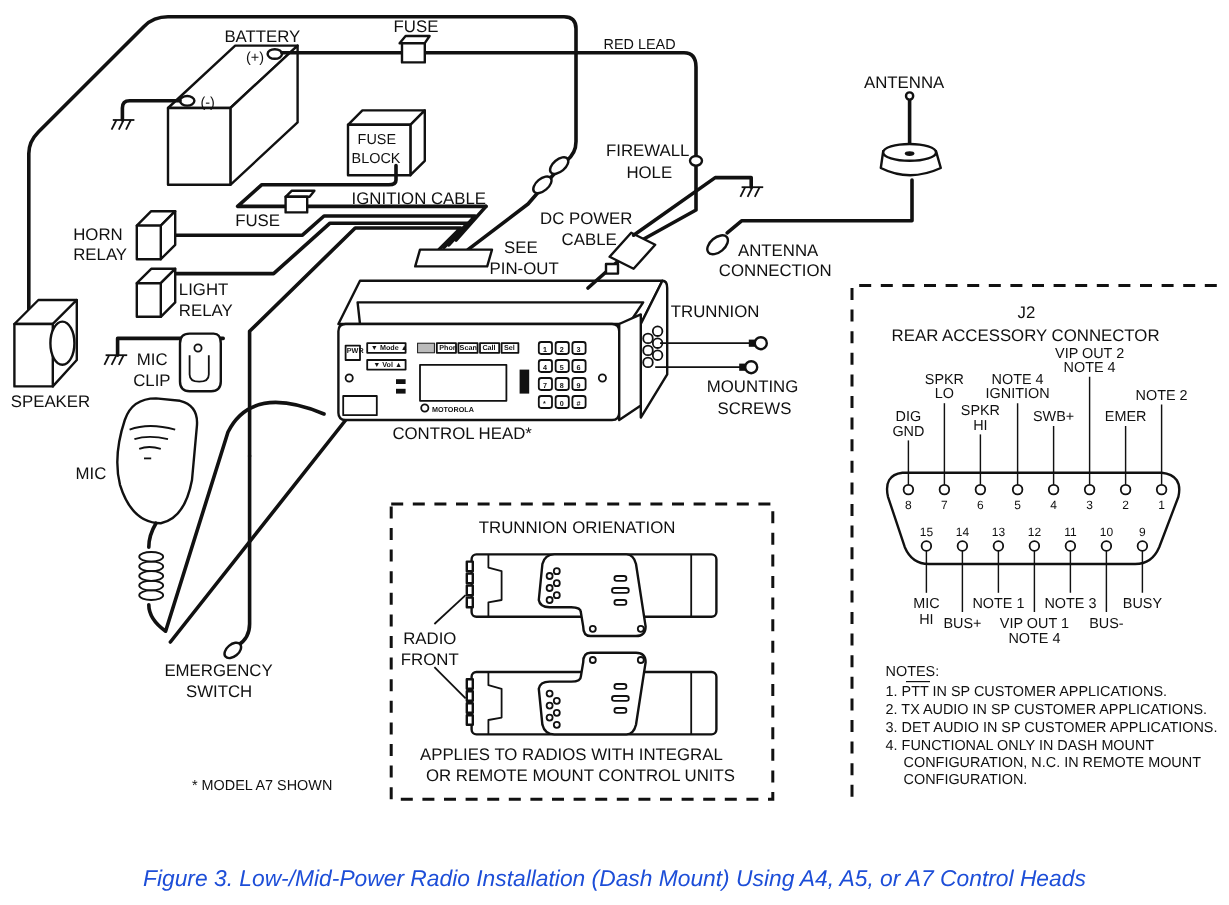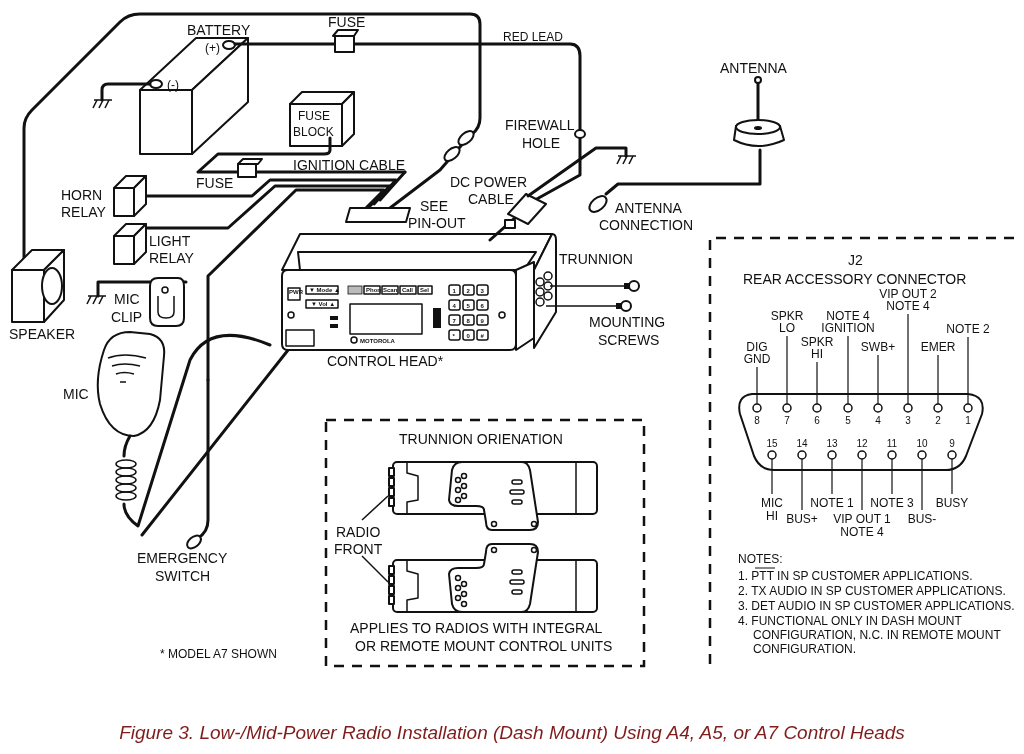--- a/index.html
+++ b/index.html
@@ -8,21 +8,21 @@
   svg text { font-family:"Liberation Sans", sans-serif; fill:#111; }
   .lbl { font-size:14px; }
   .sm { font-size:12px; }
   .xs { font-size:10px; }
   .tiny { font-size:6px; font-weight:bold; }
   .wire { fill:none; stroke:#111; stroke-width:3; stroke-linejoin:round; stroke-linecap:round; }
   .thin { fill:none; stroke:#111; stroke-width:1.5; stroke-linejoin:round; }
   .outl { fill:#fff; stroke:#111; stroke-width:2; stroke-linejoin:round; }
   .dash { fill:none; stroke:#111; stroke-width:2.5; stroke-dasharray:10 8; }
   .pin { fill:#fff; stroke:#111; stroke-width:1.5; }
-  #caption { position:absolute; left:0; width:1024px; top:722px; text-align:center; font-family:"Liberation Sans", sans-serif; font-style:italic; font-size:19px; color:#7f1d1d; }
+  #caption { position:absolute; left:0; width:1024px; top:722px; text-align:center; font-family:"Liberation Sans", sans-serif; font-style:italic; font-size:19px; color:#1d4ed8; }
 </style>
 </head>
 <body>
 
 <svg id="diagram" viewBox="0 0 1024 754" xmlns="http://www.w3.org/2000/svg">
 
   <path class="wire" d="M24,262 L24,128 Q24,118 32,110 L120,22 Q128,14 140,14 L470,14 Q480,14 480,24 L480,118 Q480,128 472,134 L466,140"></path>
 
   <g>
     <polygon class="outl" points="140,90 196,38 248,38 192,90"></polygon>

